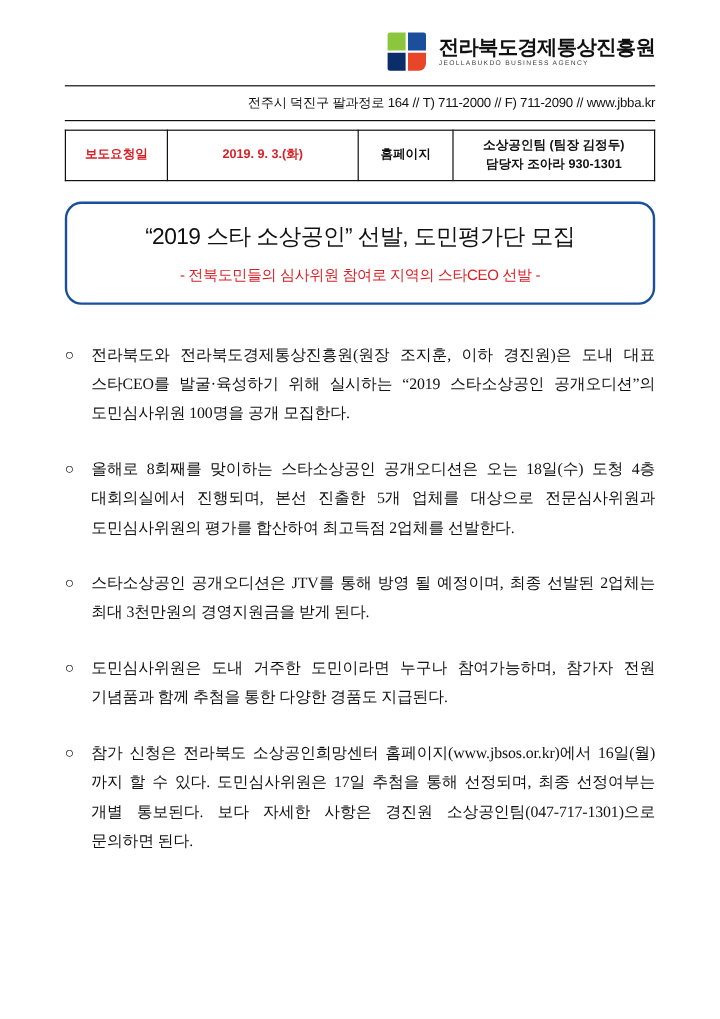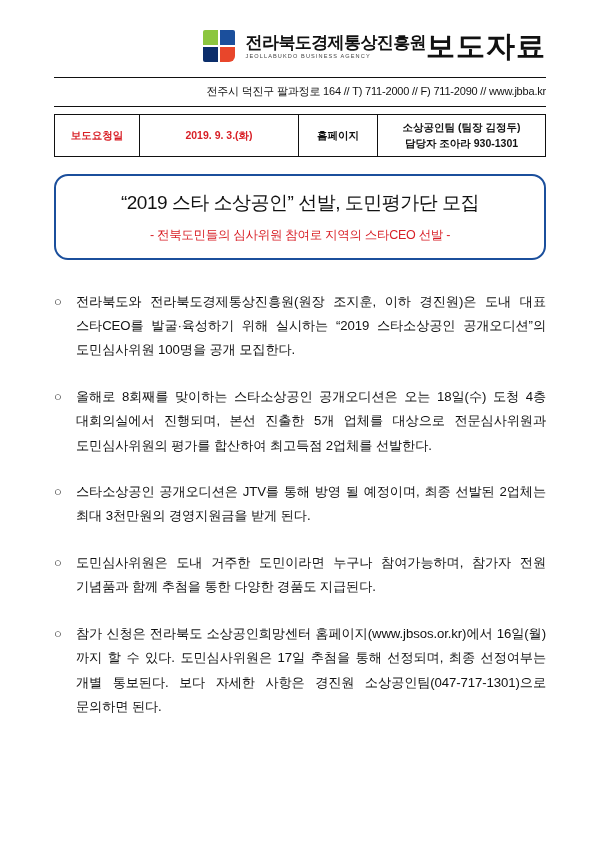--- a/index.html
+++ b/index.html
@@ -175,21 +175,21 @@
     margin-bottom: 22px;
   }
   .bullet {
     flex: 0 0 22px;
     font-size: 13px;
     line-height: 1.85;
     color: #111111;
   }
   .para-text {
     flex: 1 1 auto;
-    font-family: Liberation Sans, sans-serif;
+    font-family: Liberation Serif, serif;
     font-size: 13.2px;
     line-height: 1.85;
     text-align: justify;
     letter-spacing: -0.1px;
     word-break: keep-all;
   }
 </style>
 </head>
 <body>
 
@@ -201,21 +201,20 @@
         <span class="sq g"></span>
         <span class="sq b"></span>
         <span class="sq o"></span>
         <span class="sq r"></span>
       </div>
       <div class="brand-text">
         <div class="brand-ko">전라북도경제통상진흥원</div>
         <div class="brand-en">JEOLLABUKDO BUSINESS AGENCY</div>
       </div>
     </div>
-    <div class="doc-kind">보도자료</div>
   </div>
 
   <div class="addr">전주시 덕진구 팔과정로 164 // T) 711-2000 // F) 711-2090 //  www.jbba.kr</div>
 
   <table class="info-table">
     <tbody>
         <tr>
       <td class="cell-label">보도요청일</td>
       <td class="cell-date">2019. 9. 3.(화)</td>
       <td class="cell-dept-label">홈페이지</td>

